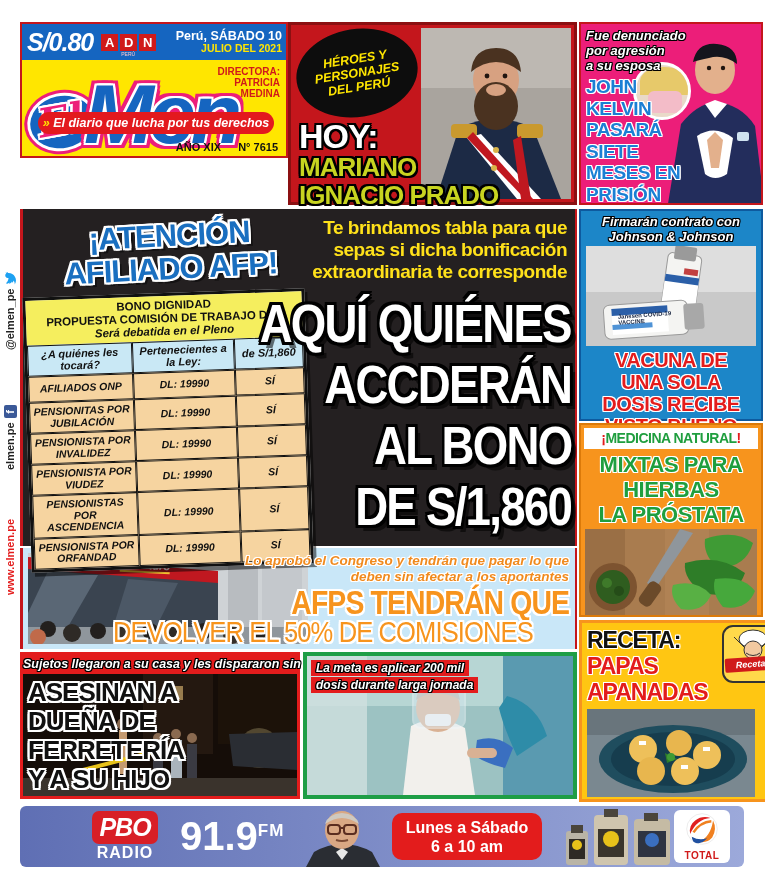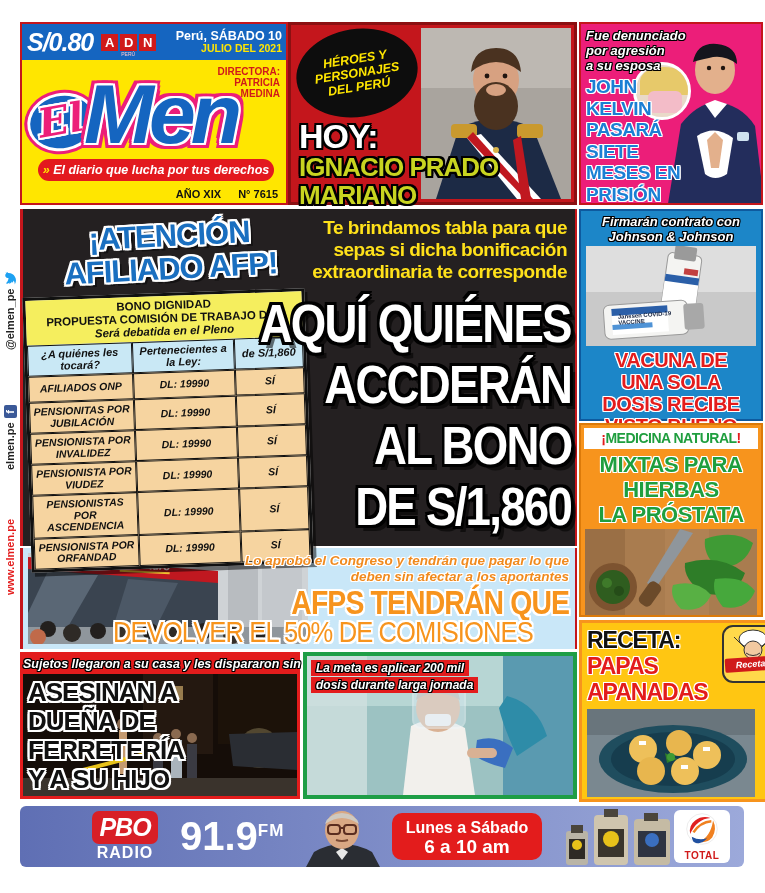--- a/index.html
+++ b/index.html
@@ -14,21 +14,21 @@
   body{width:765px;height:893px;background:#fff;font-family:"Liberation Sans",sans-serif;overflow:hidden;position:relative;}
   .abs{position:absolute;}
   .cond-r{display:inline-block;transform:scaleX(.86);transform-origin:right center;}
   .cond-l{display:inline-block;transform:scaleX(.88);transform-origin:left center;}
 
   
   .vrun{position:absolute;left:1px;height:18px;transform-origin:0 0;transform:rotate(-90deg);display:flex;align-items:center;gap:4px;font-size:11px;font-weight:bold;color:#222;white-space:nowrap;}
   .fb-sq{width:13px;height:13px;background:#3b5998;color:#fff;font-weight:bold;font-size:11px;line-height:13px;text-align:center;border-radius:2px;}
 
   
-  .masthead{left:20px;top:22px;width:268px;height:183px;background:#FFE600;border:2px solid #C4161C;}
+  .masthead{left:20px;top:22px;width:268px;height:136px;background:#FFE600;border:2px solid #C4161C;}
   .pricebar{position:absolute;left:0;top:0;width:100%;height:36px;background:#1565C0;display:flex;align-items:center;}
   .price{color:#fff;font-weight:bold;font-size:25px;font-style:italic;letter-spacing:-1px;padding-left:5px;}
   .adn{display:flex;gap:2px;margin-left:8px;position:relative;}
   .adn div{width:17px;height:17px;background:#D01A1A;color:#fff;font-weight:bold;font-size:13px;text-align:center;line-height:17px;}
   .adn .peru{position:absolute;left:20px;top:17px;width:auto;height:auto;background:none;color:#ffc9c9;font-size:5px;line-height:6px;}
   .dateblk{margin-left:auto;text-align:right;padding-right:4px;line-height:12px;}
   .dateblk .d1{color:#fff;font-weight:bold;font-size:12.5px;}
   .dateblk .d2{color:#FFE600;font-weight:bold;font-size:10.5px;}
   .director{position:absolute;right:6px;top:42px;text-align:right;color:#D01A1A;font-weight:bold;font-size:10px;line-height:11px;}
   .logo-el-bg{position:absolute;left:8px;top:72px;width:64px;height:52px;background:#1565C0;border-radius:50%;transform:rotate(-12deg);box-shadow:0 0 0 3px #fff,0 0 0 6px #EC1E79;}
@@ -104,21 +104,21 @@
   .vt-hl{position:absolute;left:6px;top:40px;color:#1A6FC0;font-weight:bold;font-size:25px;line-height:27.5px;letter-spacing:-1px;text-shadow:var(--w2);z-index:3;}
 
   
   .adbar{left:20px;top:806px;width:724px;height:61px;border-radius:6px;background:linear-gradient(90deg,#5F6FB4,#9CA9DA);overflow:hidden;}
   .pbo{position:absolute;left:72px;top:5px;width:66px;height:33px;background:#D81F26;border-radius:7px;color:#fff;font-weight:bold;font-style:italic;font-size:25px;text-align:center;line-height:32px;letter-spacing:-1px;}
   .pbo-sub{position:absolute;left:72px;top:38px;width:66px;text-align:center;color:#fff;font-weight:bold;font-size:16px;letter-spacing:1px;}
   .freq{position:absolute;left:160px;top:8px;color:#fff;font-size:40px;font-weight:bold;}
   .freq .unit{font-size:17px;font-weight:bold;vertical-align:14px;letter-spacing:1px;}
   .sched{position:absolute;left:372px;top:7px;width:150px;height:47px;background:#E31C1C;border-radius:10px;color:#fff;font-weight:bold;text-align:center;display:flex;flex-direction:column;justify-content:center;line-height:19px;}
   .sched .s1{font-size:16px;}
-  .sched .s2{font-size:19px;}
+  .sched .s2{font-size:16px;}
   .totalcard{position:absolute;right:14px;top:4px;width:56px;height:53px;background:#fff;border-radius:6px;text-align:center;}
   .total-name{color:#D01A1A;font-weight:bold;font-size:10px;letter-spacing:.5px;}
 </style>
 </head>
 <body>
 
 <div class="vrun" style="top:350px;width:128px;">
   <span>@elmen_pe</span>
   <svg width="14" height="12" viewBox="0 0 14 12">
       <path d="M13 1.5c-.5.3-1 .5-1.6.6A2.6 2.6 0 0 0 7 4.5C4.9 4.4 3 3.4 1.7 1.9c-.7 1.2-.3 2.7.8 3.5-.4 0-.8-.1-1.2-.3 0 1.2.9 2.3 2.1 2.6-.4.1-.8.1-1.2 0 .3 1 1.3 1.8 2.4 1.8A5.3 5.3 0 0 1 .6 10.7 7.4 7.4 0 0 0 12 4.2c.5-.4 1-.9 1-1.5-.4.2-.9.4-1.4.4.5-.3.9-.8 1.1-1.4z" fill="#1DA1F2"></path>
@@ -185,22 +185,22 @@
       <circle cx="73" cy="140" r="3" fill="#d9b44a"></circle>
     </svg>
   </div>
   <div class="oval">
     <div>HÉROES Y</div>
     <div>PERSONAJES</div>
     <div>DEL PERÚ</div>
   </div>
   <div class="hoy">HOY:</div>
   <div class="prado">
+    <div>MARIANO</div>
     <div>IGNACIO PRADO</div>
-    <div>MARIANO</div>
   </div>
 </div>
 
 <div class="abs kelvin">
   <svg class="abs" style="right:-6px;top:16px;" width="110" height="170" viewBox="0 0 110 170">
     <ellipse cx="58" cy="30" rx="20" ry="24" fill="#e3b08c"></ellipse>
     <path d="M36 22 Q40 2 60 4 Q80 6 80 24 Q66 14 52 18 Q42 20 36 22Z" fill="#15151d"></path>
     <path d="M10 170 L24 84 Q40 64 58 62 Q84 64 98 86 L108 170 Z" fill="#232d5c"></path>
     <path d="M48 64 L58 78 L70 64 L58 60 Z" fill="#fff"></path>
     <path d="M40 96 Q58 84 76 98 L70 134 Q58 142 48 134 Z" fill="#fff"></path>

